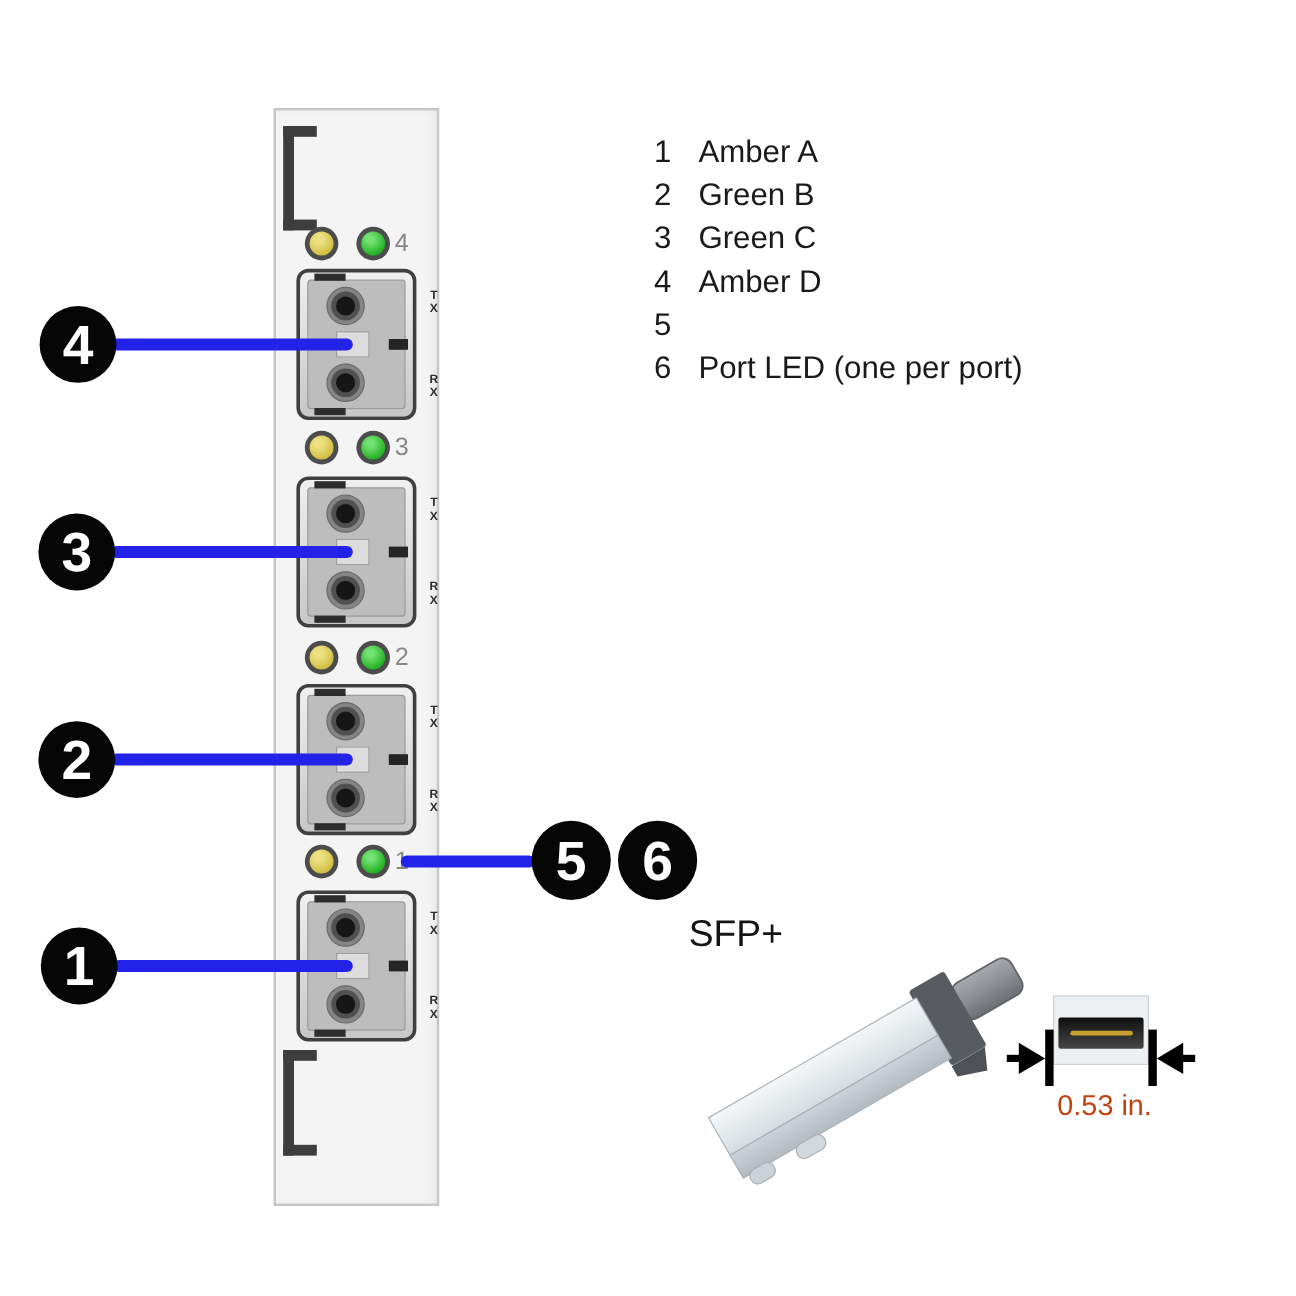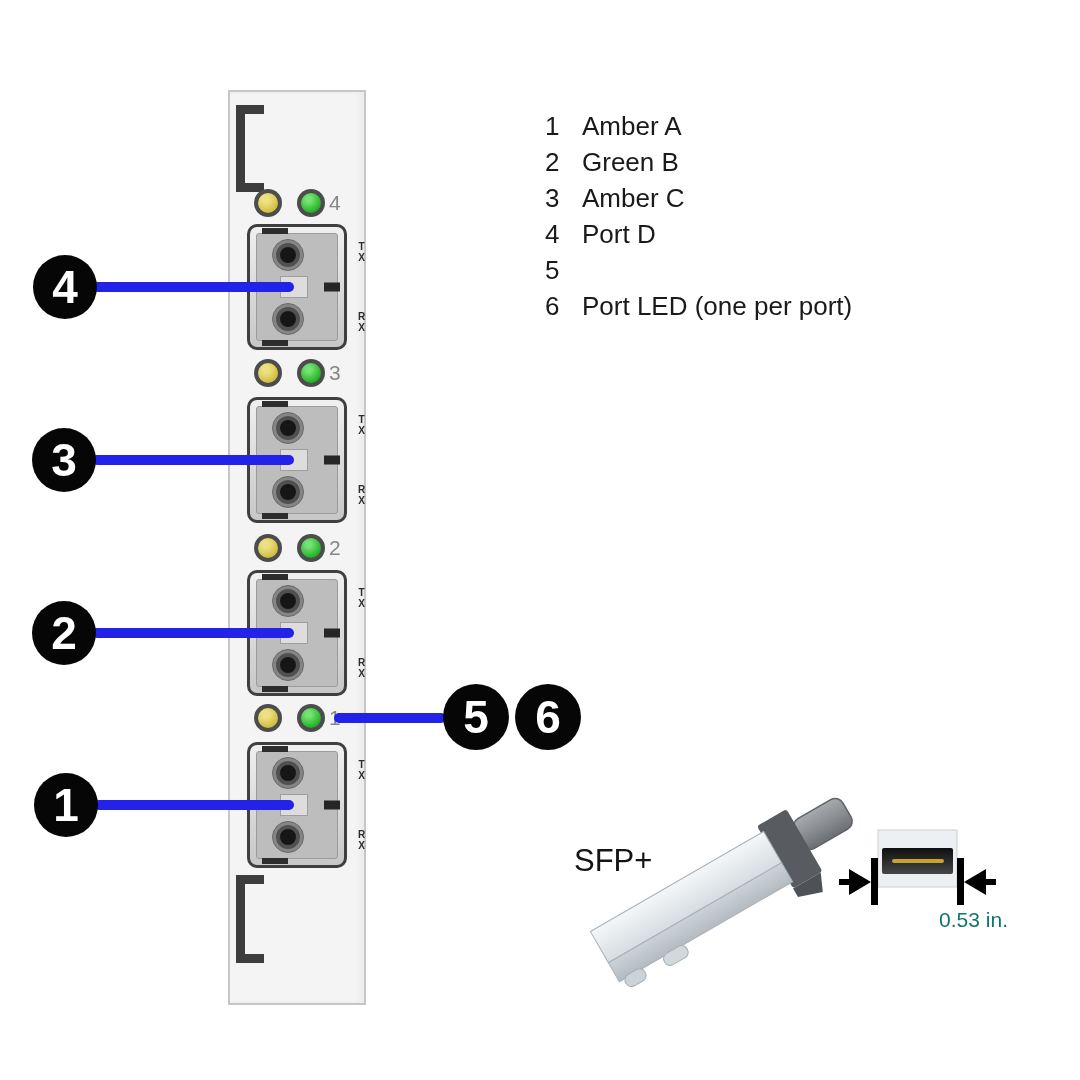--- a/index.html
+++ b/index.html
@@ -78,24 +78,24 @@
   .callout.small{width:66px;height:66px;}
   .cline{position:absolute;height:10px;background:#2222e8;border-radius:5px;}
 
   
   .legend{position:absolute;left:545px;top:108px;color:#1a1a1a;}
   .legend-row{display:flex;align-items:center;height:36px;font-size:26px;}
   .legend-num{width:37px;}
   .legend-label{white-space:nowrap;}
 
   
-  .sfp-label{position:absolute;left:574px;top:843px;font-size:31px;color:#141414;}
+  .sfp-label{position:absolute;left:574px;top:760px;font-size:31px;color:#141414;}
   .sfp-svg{position:absolute;left:553px;top:778px;}
   .dim-svg{position:absolute;left:835px;top:825px;}
-  .dim-text{position:absolute;left:833px;width:175px;text-align:right;font-size:21px;color:#0f766e;}
+  .dim-text{position:absolute;left:833px;width:175px;text-align:center;font-size:24px;color:#c2410c;}
   .dim-text.in{top:908px;}
   .dim-text.mm{top:938px;}
 </style>
 </head>
 <body>
 
 <div class="canvas">
 
   <div class="panel">
     <div class="bracket top"></div>
@@ -219,25 +219,25 @@
     <div class="legend-row">
       <span class="legend-num">1</span>
       <span class="legend-label">Amber A</span>
     </div>
     <div class="legend-row">
       <span class="legend-num">2</span>
       <span class="legend-label">Green B</span>
     </div>
     <div class="legend-row">
       <span class="legend-num">3</span>
-      <span class="legend-label">Amber C</span>
+      <span class="legend-label">Green C</span>
     </div>
     <div class="legend-row">
       <span class="legend-num">4</span>
-      <span class="legend-label">Port D</span>
+      <span class="legend-label">Amber D</span>
     </div>
     <div class="legend-row">
       <span class="legend-num">5</span>
     </div>
     <div class="legend-row">
       <span class="legend-num">6</span>
       <span class="legend-label">Port LED (one per port)</span>
     </div>
   </div>
 

